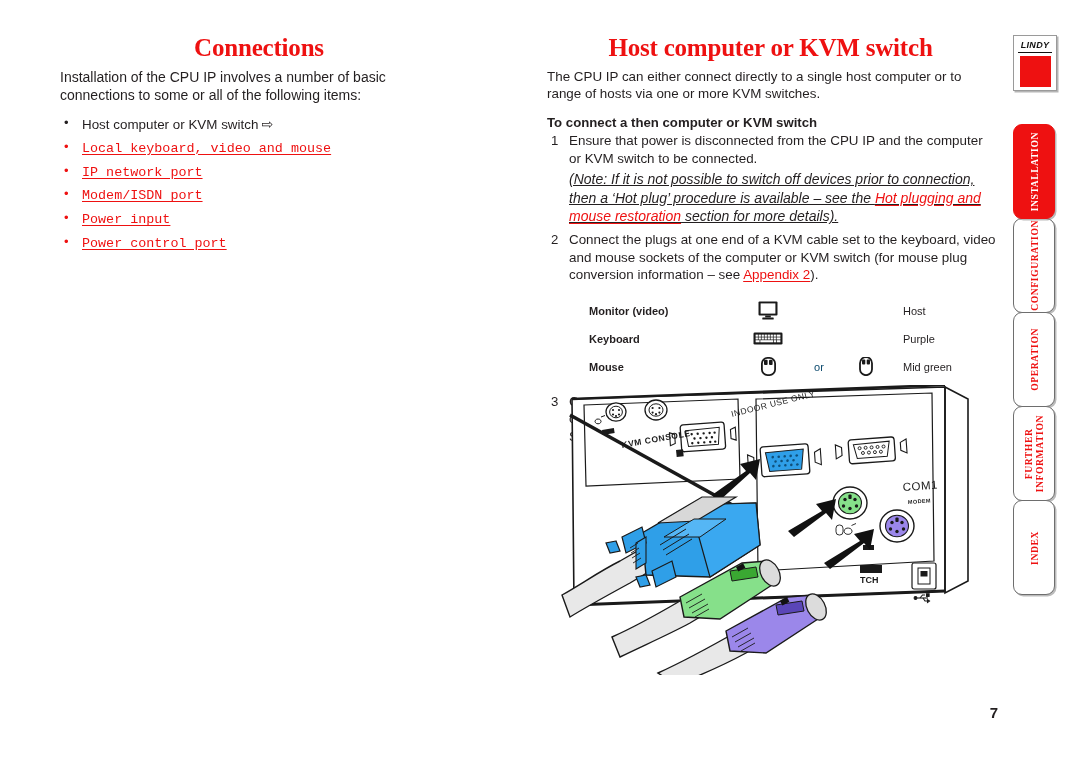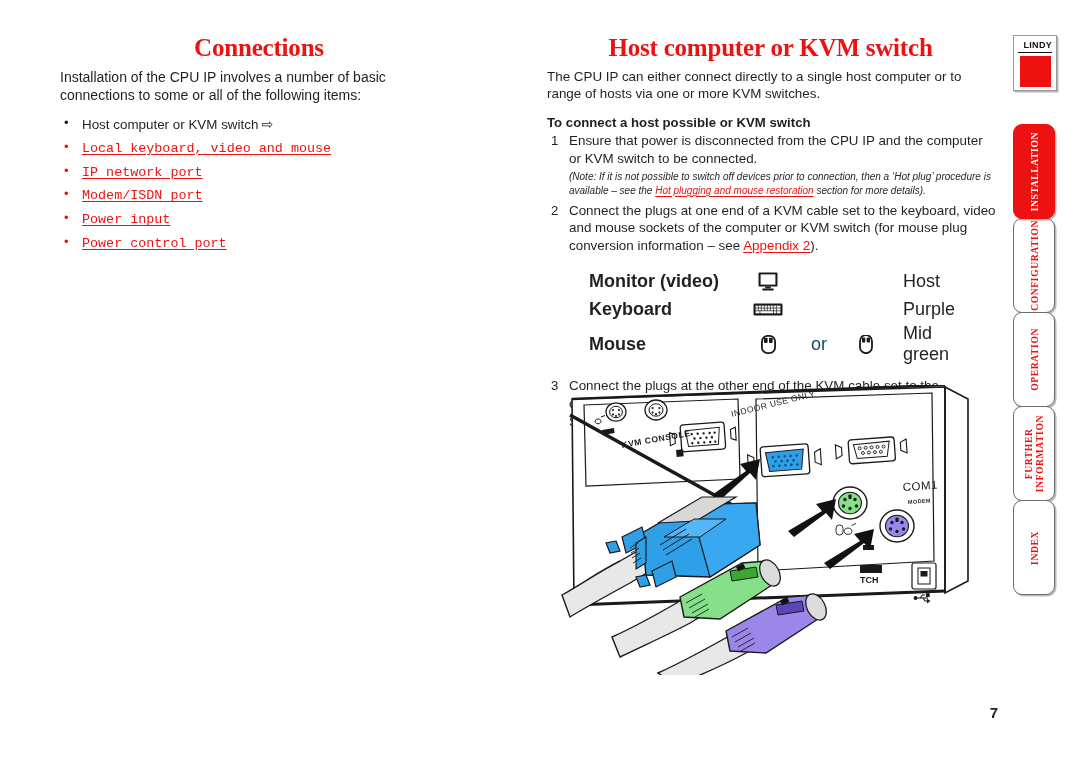--- a/index.html
+++ b/index.html
@@ -117,24 +117,25 @@
   }
   ol.steps > li .num {
     position: absolute;
     left: 8px;
     top: 0;
     font-size: 13.2px;
     color: #231f20;
   }
   .note-para {
     font-style: italic;
-    font-size: 10px;
+    font-size: 14px;
     line-height: 1.33;
     margin: 3px 0 5px 26px;
     color: #231f20;
+    text-decoration: underline;
   }
   .redlink {
     color: #ee1111;
     text-decoration: underline;
     text-underline-offset: 2px;
     font-style: italic;
   }
   .redlink.up {
     font-style: normal;
   }
@@ -143,21 +144,21 @@
   #connector-table {
     margin: 13px 0 0 0;
     border-collapse: collapse;
     width: 440px;
     table-layout: fixed;
   }
   #connector-table td {
     padding: 0;
     vertical-align: middle;
     height: 28px;
-    font-size: 18px;
+    font-size: 11px;
   }
   .ct-name {
     width: 148px;
     padding-left: 46px !important;
     font-weight: bold;
     color: #231f20;
   }
   .ct-icon {
     width: 62px;
     text-align: center;
@@ -213,25 +214,26 @@
     background: #ffffff;
     box-sizing: border-box;
     padding: 4px 4px 5px 4px;
     box-shadow: 1.5px 1.5px 0 rgba(120,120,120,0.55);
   }
   #logo-word {
     font-family: "Liberation Sans", sans-serif;
     font-weight: bold;
     font-size: 9px;
     letter-spacing: 0.3px;
-    text-align: right;
+    text-align: center;
     color: #111111;
     line-height: 11px;
     border-bottom: 1px solid #111111;
     padding-bottom: 1px;
+    font-style: italic;
   }
   #logo-square {
     margin: 3px auto 0 auto;
     width: 31px;
     height: 31px;
     background: #ee1111;
   }
 
   #tabs {
     margin-top: 33px;
@@ -293,21 +295,21 @@
     </li>
     <li class="link-item">
       <span class="lbl">Power control port</span>
     </li>
   </ul>
 </div>
 
 <div id="right-column">
   <h2 class="page-heading">Host computer or KVM switch</h2>
   <p id="right-intro">The CPU IP can either connect directly to a single host computer or to range of hosts via one or more KVM switches.</p>
-  <div id="subheading">To connect a host possible or KVM switch</div>
+  <div id="subheading">To connect a then computer or KVM switch</div>
 
   <ol class="steps">
     <li>
       <span class="num">1</span>
       <span>Ensure that power is disconnected from the CPU IP and the computer or KVM switch to be connected.</span>
     </li>
   </ol>
 
   <p class="note-para"><span>(Note: If it is not possible to switch off devices prior to connection, then a ‘Hot plug’ procedure is available – see the </span><span class="redlink">Hot plugging and mouse restoration</span><span> section for more details).</span></p>
 

